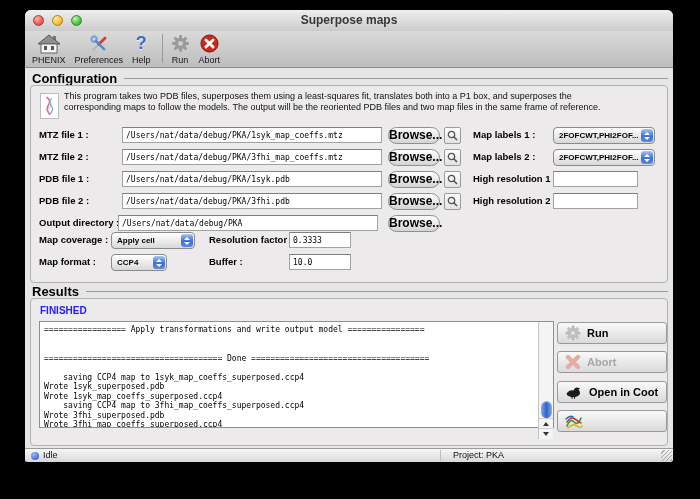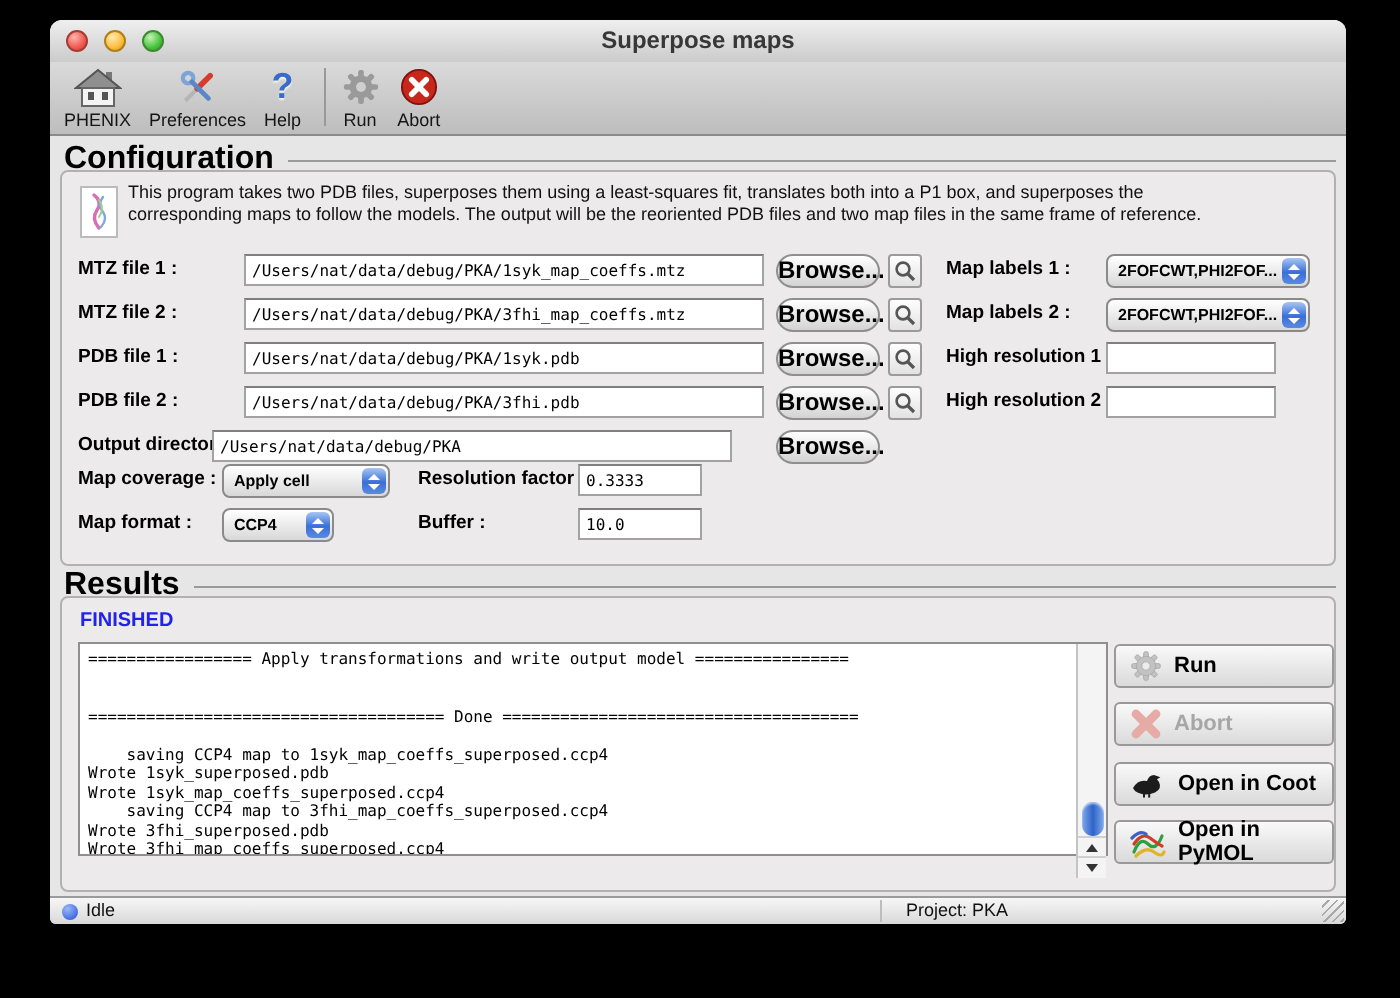--- a/index.html
+++ b/index.html
@@ -15,21 +15,21 @@
   .tl.green{left:46px;background:radial-gradient(circle at 35% 30%,#c6f2b8,#47c43c 60%,#2c9427);border:1px solid #3d8a33;}
   
   .toolbar{position:absolute;top:21px;left:0;right:0;height:37px;background:linear-gradient(#dadada,#bdbdbd);border-bottom:1px solid #8a8a8a;display:flex;align-items:flex-start;padding:2px 0 0 7px;box-sizing:border-box;}
   .tb-item{display:flex;flex-direction:column;align-items:center;margin-right:9px;cursor:default;}
   .tb-icon{height:21px;display:flex;align-items:center;justify-content:center;}
   .tb-label{font-size:9px;color:#151515;margin-top:1px;}
   .tb-sep{width:1px;height:29px;background:#999;margin:1px 8px 0 2px;}
   
   .content{position:absolute;top:58px;left:0;right:0;bottom:14px;background:#e6e6e6;}
   .sect-head{position:absolute;left:7px;right:5px;display:flex;align-items:center;gap:7px;}
-  .sect-title{font-size:16px;font-weight:bold;color:#000;}
+  .sect-title{font-size:13px;font-weight:bold;color:#000;}
   .sect-line{flex:1;height:1px;background:#9a9a9a;}
   .groupbox{position:absolute;left:5px;width:638px;background:#eceaea;border:1px solid #b2b0b0;border-radius:4px;box-sizing:border-box;}
   
   .desc-icon{position:absolute;left:9px;top:7px;width:17px;height:24px;background:#fff;border:1px solid #bbb;display:flex;align-items:center;justify-content:center;}
   .desc-line{position:absolute;left:33px;font-size:9px;color:#111;white-space:nowrap;}
   
   .frow{position:absolute;left:0;right:0;height:18px;}
   .flbl{position:absolute;font-size:9.5px;font-weight:bold;color:#000;line-height:16px;white-space:nowrap;}
   .ibox{position:absolute;height:16px;background:#fff;border:1px solid #a2a2a2;border-top-color:#7f7f7f;box-sizing:border-box;
     font-family:"DejaVu Sans Mono",monospace;font-size:8px;color:#000;padding:0 3px;}
@@ -221,21 +221,21 @@
               <circle cx="4.5" cy="4.5" r="3.2" fill="none" stroke="#555" stroke-width="1.3"></circle>
               <line x1="7" y1="7" x2="10" y2="10" stroke="#555" stroke-width="1.6"></line>
             </svg>
         </div>
         <span class="flbl" style="left:442px;">High resolution 2 :</span>
         <input class="ibox" style="left: 522px; width: 85px;" value="">
       </div>
 
       <div class="frow" style="top:129px;">
         <span class="flbl" style="left:8px;">Output directory :</span>
-        <input class="ibox" style="left: 75px; width: 260px;" value="/Users/nat/data/debug/PKA">
+        <input class="ibox" style="left: 87px; width: 260px;" value="/Users/nat/data/debug/PKA">
         <div class="pillbtn" style="left:357px;width:52px;">Browse...</div>
       </div>
 
       <div class="frow" style="top:146px;">
         <span class="flbl" style="left:8px;">Map coverage :</span>
         <div class="popup" style="left:80px;width:84px;">
           <span>Apply cell</span>
           <span class="stepper">
               <span class="arr-up"></span>
               <span class="arr-dn"></span>
@@ -328,21 +328,20 @@
 
       <div class="bigbtn" style="top:111px;">
         <span style="display:flex;">
           <svg width="18" height="15" viewBox="0 0 18 15" fill="none" stroke-width="1.6" stroke-linecap="round">
             <path d="M2 12 Q5 4 9 8 T16 4" stroke="#2f9e3f"></path>
             <path d="M2 8 Q6 2 10 5 T16 9" stroke="#d33a2a"></path>
             <path d="M3 14 Q8 9 12 12 T17 12" stroke="#e0b520"></path>
             <path d="M1 5 Q5 1 8 3" stroke="#3a62c9"></path>
           </svg>
         </span>
-        <span>Open in PyMOL</span>
       </div>
     </div>
   </div>
 
   <div class="statusbar">
     <span class="stat-dot"></span>
     <span class="stat-text">Idle</span>
     <span class="stat-div"></span>
     <span class="stat-proj">Project: PKA</span>
     <span class="grip"></span>

